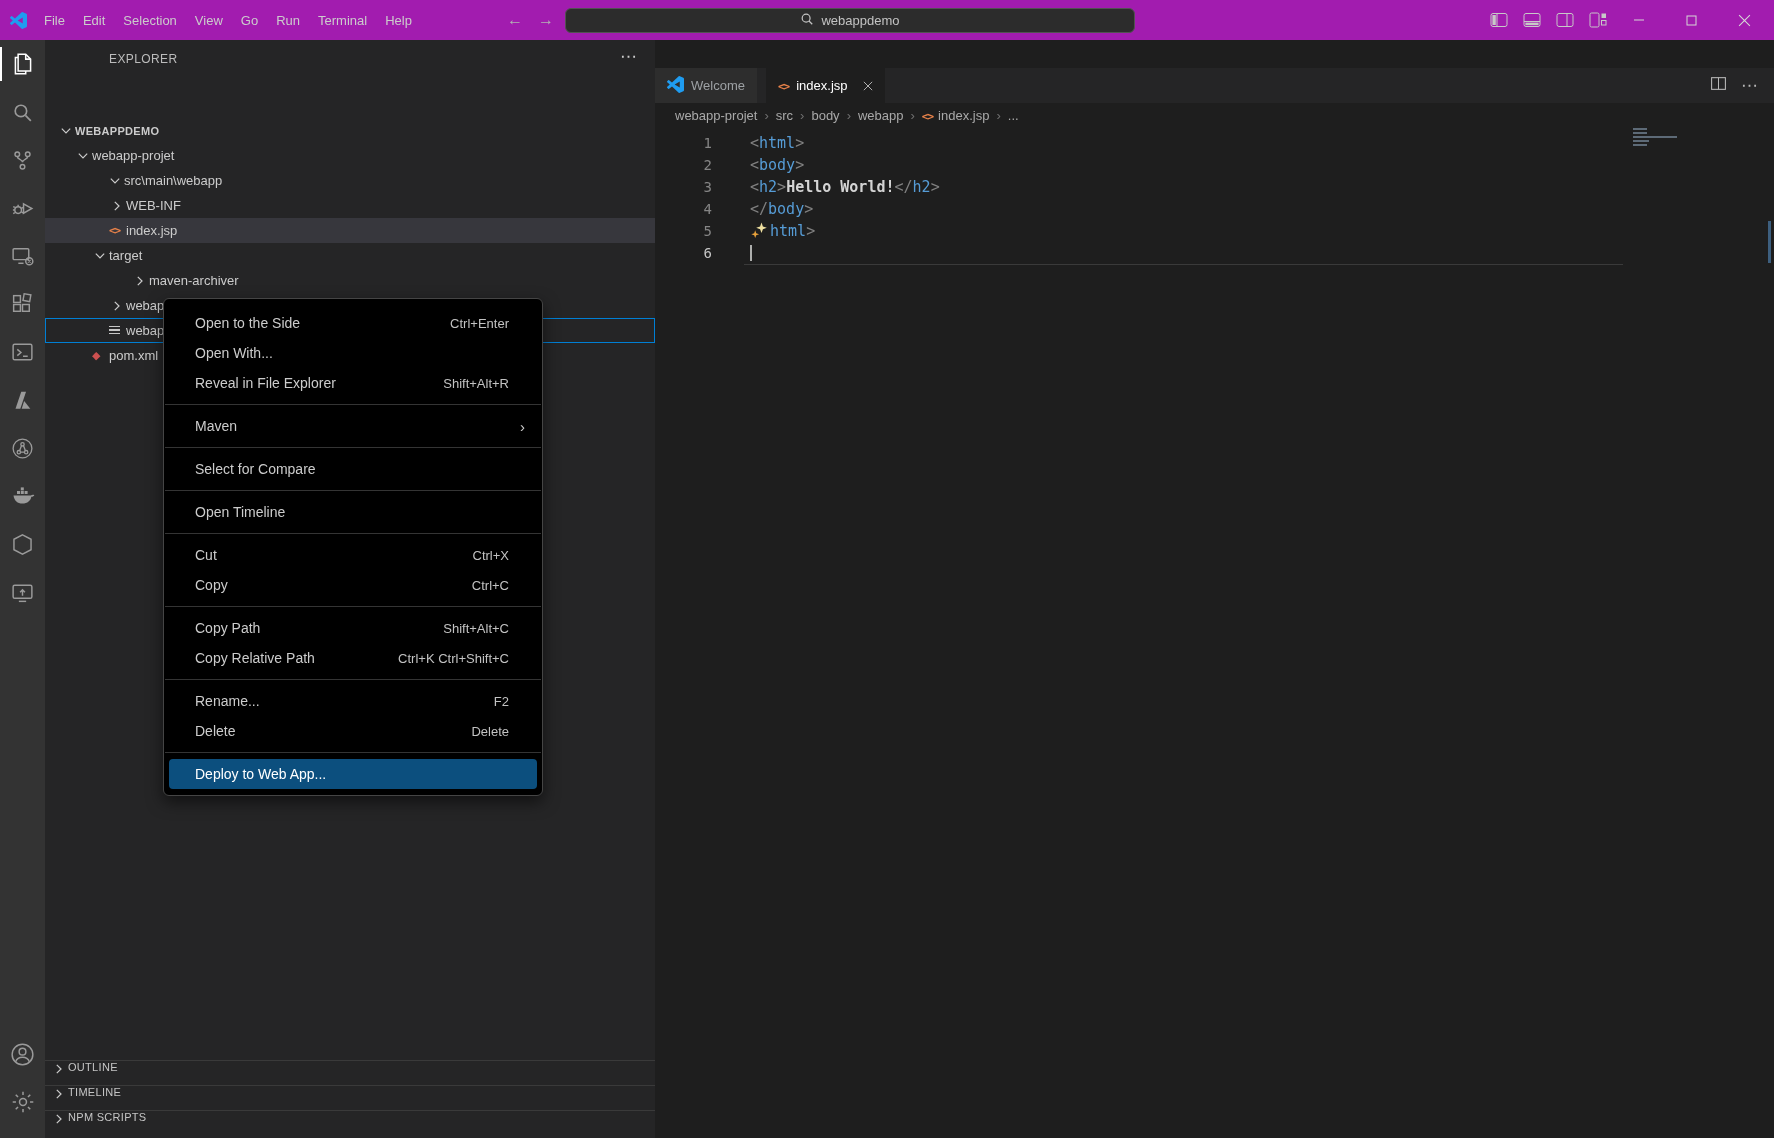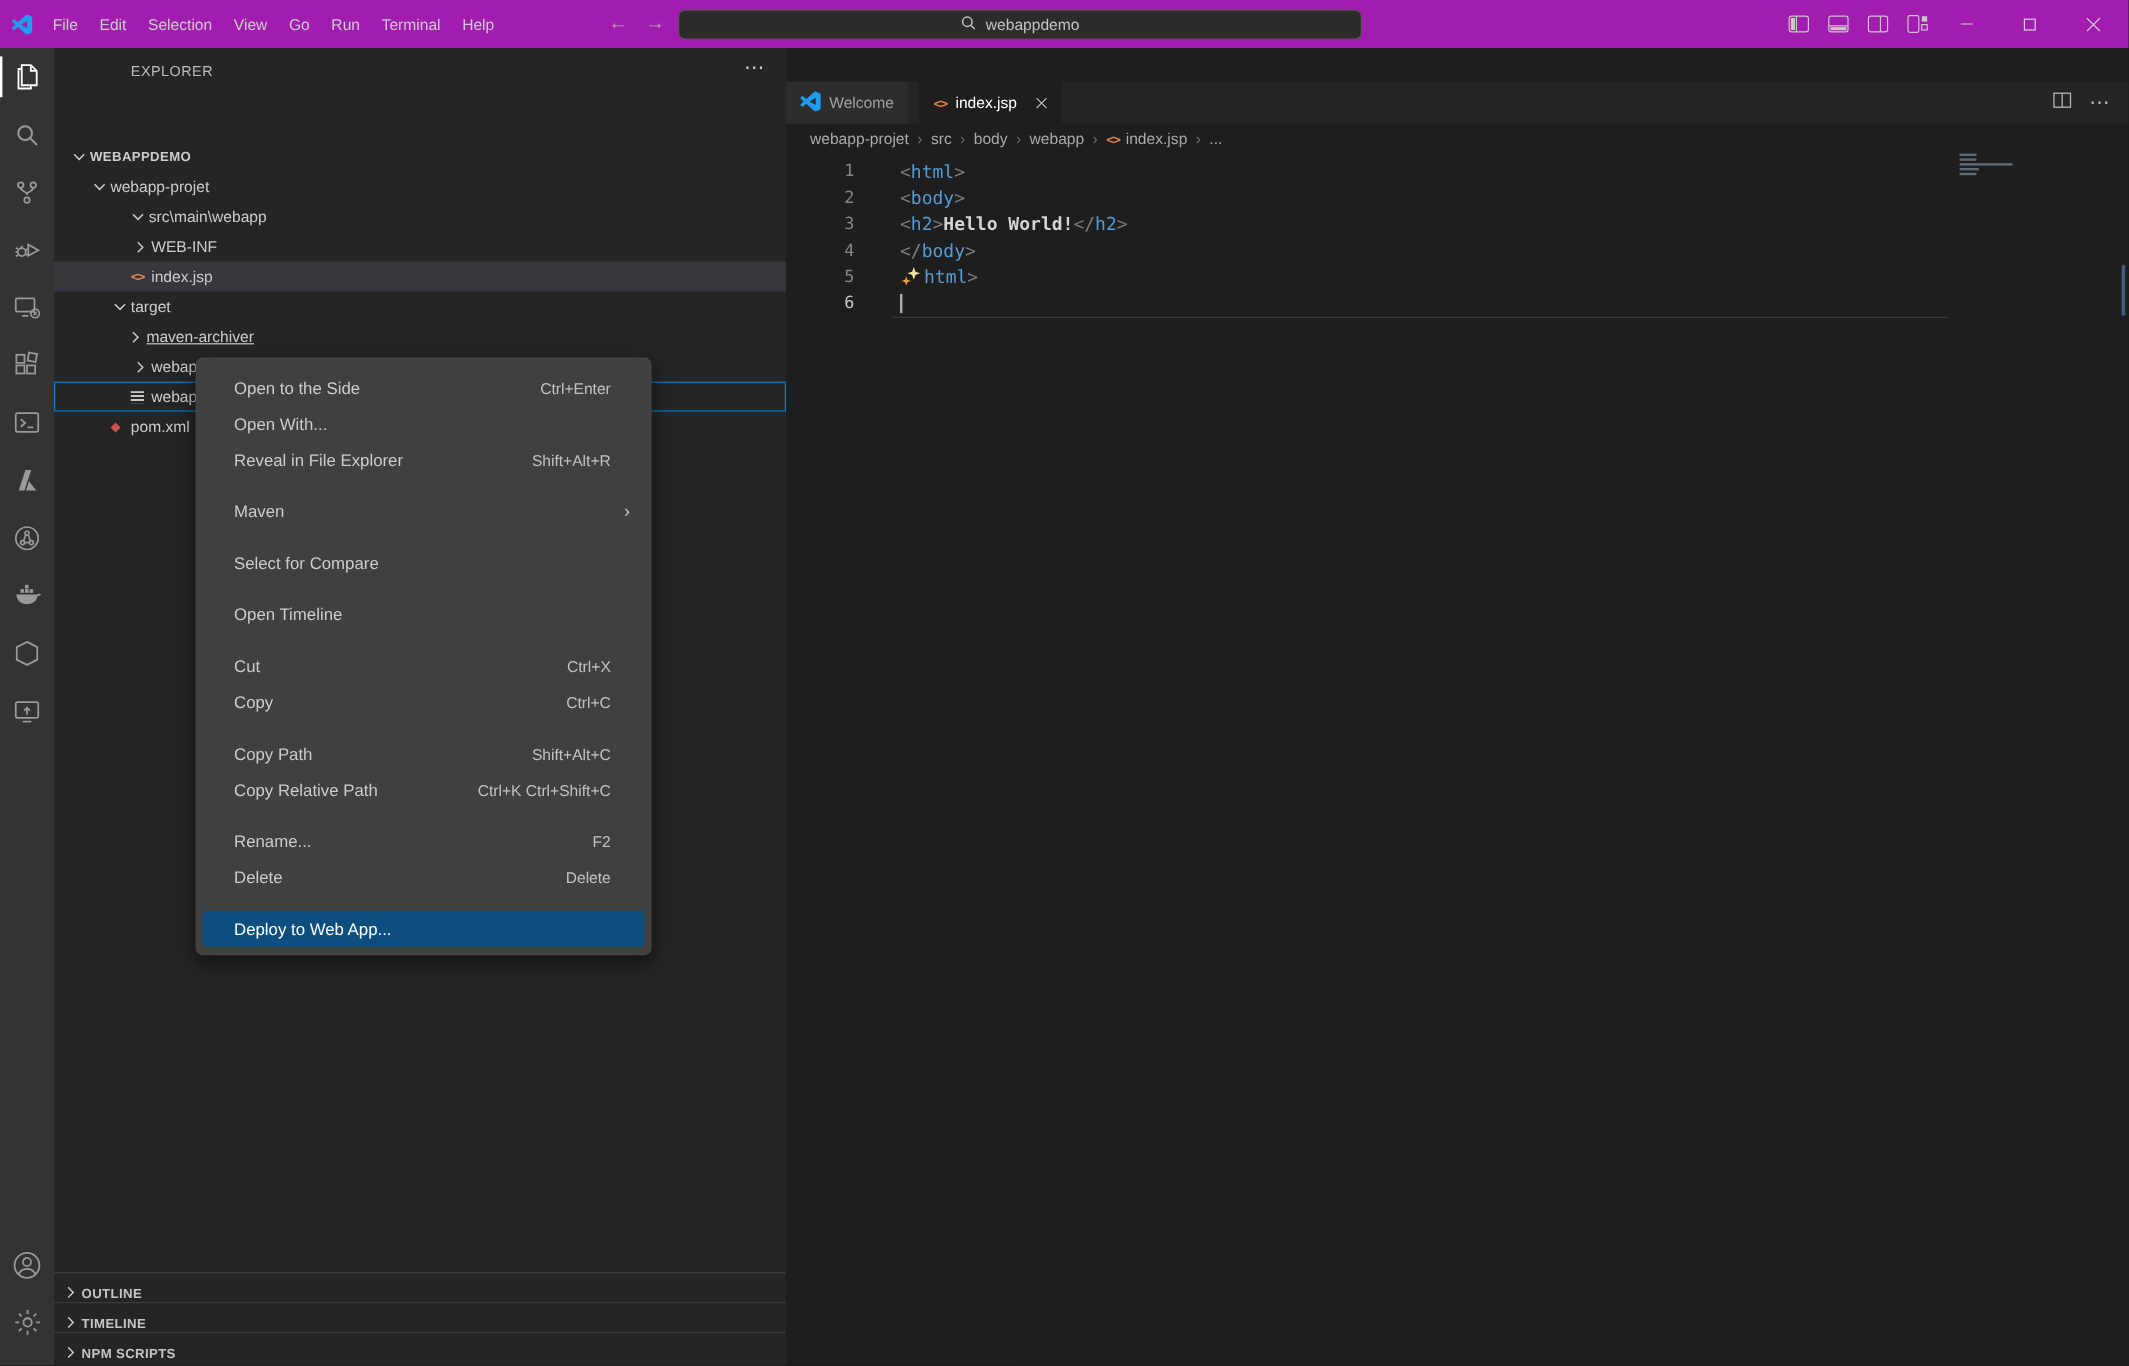--- a/index.html
+++ b/index.html
@@ -40,25 +40,25 @@
   #tree{position:absolute;left:0;top:78px;right:0;}
   .row{height:25px;display:flex;align-items:center;font-size:13px;white-space:nowrap;overflow:hidden;}
   .row.selected{background:#37373d;}
   .row.focused{outline:1px solid var(--accent);outline-offset:-1px;}
   .row.bold .tree-label{font-weight:700;font-size:11px;letter-spacing:.3px;}
   .chev,.ficon{width:17px;display:flex;align-items:center;justify-content:flex-start;color:#cccccc;flex:0 0 17px;}
   .fi-jsp{color:var(--jsp);font-weight:700;font-size:11px;font-family:"DejaVu Sans Mono",monospace;letter-spacing:-1px;}
   .fi-war{display:inline-block;width:11px;height:10px;background:repeating-linear-gradient(to bottom,#c5c5c5 0 1.4px,transparent 1.4px 3.4px);}
   .fi-pom{color:var(--pom);font-size:11px;}
   #sidebar-sections{position:absolute;left:0;right:0;top:1020px;}
-  .section-row{height:25px;display:flex;align-items:flex-end;border-top:1px solid #3a3a3a;font-size:11px;font-weight:700;letter-spacing:.3px;color:#c5c5c5;padding-left:6px;}
+  .section-row{height:25px;display:flex;align-items:flex-start;border-top:1px solid #3a3a3a;font-size:11px;font-weight:400;letter-spacing:.3px;color:#c5c5c5;padding-left:6px;}
   .section-row .chev{width:17px;}
 
   
-  #ctx{position:absolute;left:163px;top:298px;width:380px;background:#404040;border:1px solid #454545;border-radius:6px;box-shadow:0 6px 16px rgba(0,0,0,.55);padding:9px 0 6px 0;z-index:60;font-size:14px;color:#cccccc;}
+  #ctx{position:absolute;left:163px;top:298px;width:380px;background:#000000;border:1px solid #454545;border-radius:6px;box-shadow:0 6px 16px rgba(0,0,0,.55);padding:9px 0 6px 0;z-index:60;font-size:14px;color:#cccccc;}
   .ctx-item{height:30px;display:flex;align-items:center;margin:0 5px;padding:0 12px 0 26px;border-radius:4px;}
   .ctx-label{flex:0 0 auto;}
   .ctx-sc{margin-left:auto;color:#c2c2c2;font-size:13px;}
   .ctx-arrow{width:16px;text-align:right;color:#cccccc;font-size:15px;}
   .ctx-item.hl{background:var(--menu-hl);color:#ffffff;}
   .ctx-item.hl .ctx-sc{color:#ffffff;}
   .ctx-sep{height:1px;background:#454545;opacity:.75;margin:6px 1px;}
 
   
   #editor{position:absolute;left:655px;top:40px;right:0;bottom:0;background:#1e1e1e;margin-top:28px;}
@@ -317,21 +317,21 @@
           <span class="tree-label">index.jsp</span>
         </div>
         <div class="row" style="padding-left: 47px;">
           <span class="chev">
             <svg width="16" height="16" viewBox="0 0 16 16">
               <path d="M3.8 5.6 8 9.8l4.2-4.2" fill="none" stroke="currentColor" stroke-width="1.2"></path>
             </svg>
           </span>
           <span class="tree-label">target</span>
         </div>
-        <div class="row" style="padding-left: 60px; text-decoration: underline;">
+        <div class="row" style="padding-left: 87px;">
           <span class="chev">
             <svg width="16" height="16" viewBox="0 0 16 16">
               <path d="M5.8 3.8 10 8l-4.2 4.2" fill="none" stroke="currentColor" stroke-width="1.2"></path>
             </svg>
           </span>
           <span class="tree-label">maven-archiver</span>
         </div>
         <div class="row" style="padding-left: 64px;">
           <span class="chev">
             <svg width="16" height="16" viewBox="0 0 16 16">

